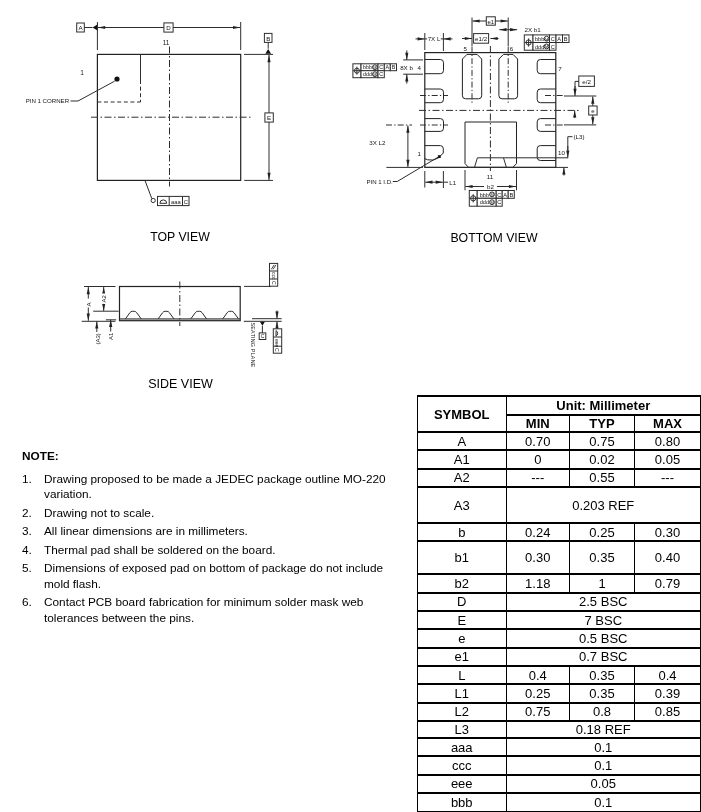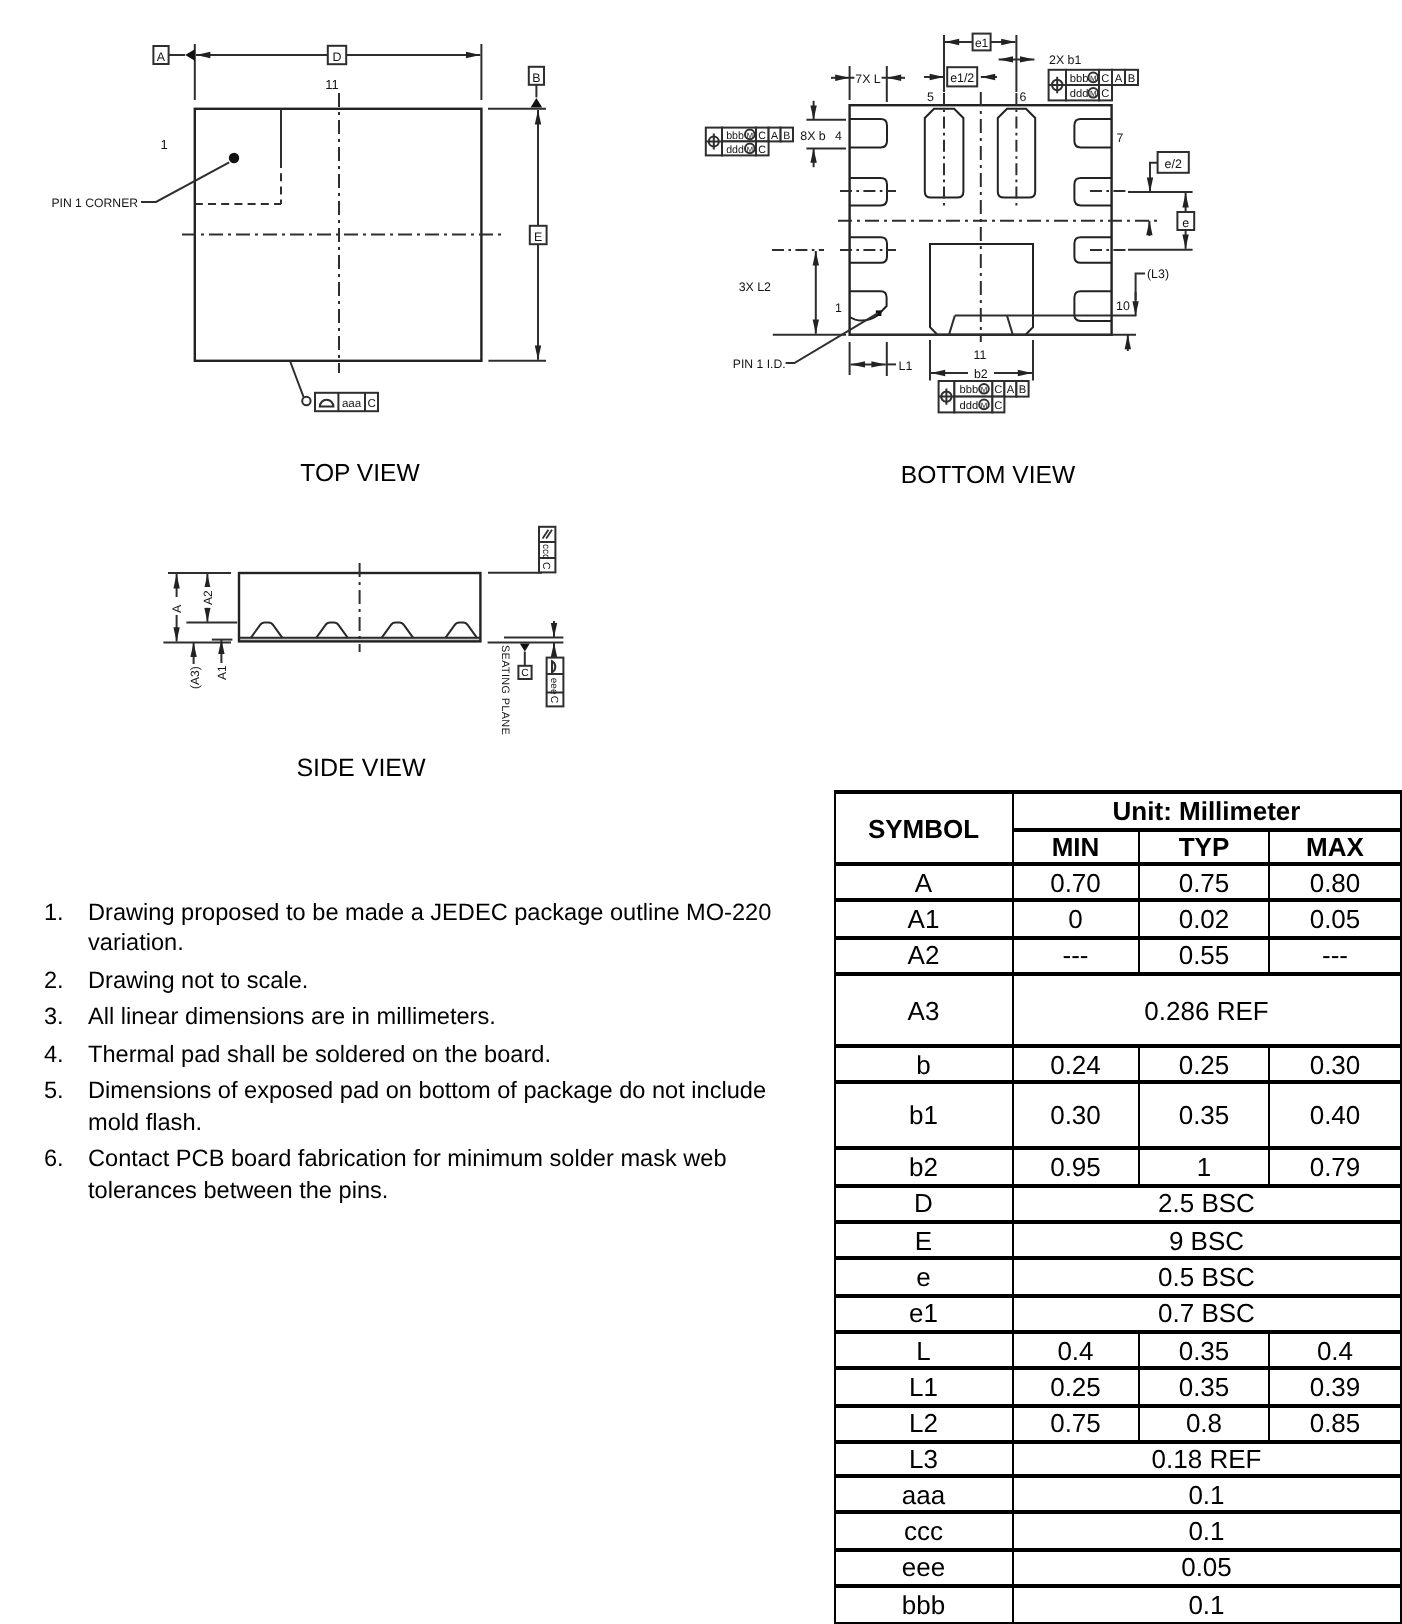--- a/index.html
+++ b/index.html
@@ -294,20 +294,21 @@
       <path d="M276,330.6 A3.2,3.2 0 0 1 276,336.2 Z"></path>
       <text transform="translate(275.4,338.9) rotate(90)" font-size="5" fill="#151515" stroke="none">eee</text>
       <text transform="translate(275.4,347.9) rotate(90)" font-size="5.2" fill="#151515" stroke="none">C</text>
     </g>
     <text x="180.5" y="388" font-size="12.5" fill="#000" stroke="none" text-anchor="middle">SIDE VIEW</text>
   </g>
   </g>
 </svg>
 
 <div id="notes">
+  <div class="hd">NOTE:</div>
   <table>
     <tbody>
         <tr>
           <td class="n">1.</td>
           <td>Drawing proposed to be made a JEDEC package outline MO-220<br>variation.</td>
         </tr>
     <tr class="sp">
           <td class="n">2.</td>
           <td>Drawing not to scale.</td>
         </tr>
@@ -362,47 +363,47 @@
           <td>0.05</td>
         </tr>
  <tr style="height:18.35px">
           <td>A2</td>
           <td>---</td>
           <td>0.55</td>
           <td>---</td>
         </tr>
  <tr style="height:36px">
           <td>A3</td>
-          <td colspan="3">0.286 REF</td>
+          <td colspan="3">0.203 REF</td>
         </tr>
  <tr style="height:18.35px">
           <td>b</td>
           <td>0.24</td>
           <td>0.25</td>
           <td>0.30</td>
         </tr>
  <tr style="height:33px">
           <td>b1</td>
           <td>0.30</td>
           <td>0.35</td>
           <td>0.40</td>
         </tr>
  <tr style="height:18.35px">
           <td>b2</td>
-          <td>0.95</td>
+          <td>1.18</td>
           <td>1</td>
           <td>0.79</td>
         </tr>
  <tr style="height:18.35px">
           <td>D</td>
           <td colspan="3">2.5 BSC</td>
         </tr>
  <tr style="height:18.35px">
           <td>E</td>
-          <td colspan="3">9 BSC</td>
+          <td colspan="3">7 BSC</td>
         </tr>
  <tr style="height:18.35px">
           <td>e</td>
           <td colspan="3">0.5 BSC</td>
         </tr>
  <tr style="height:18.35px">
           <td>e1</td>
           <td colspan="3">0.7 BSC</td>
         </tr>
  <tr style="height:18.35px">

